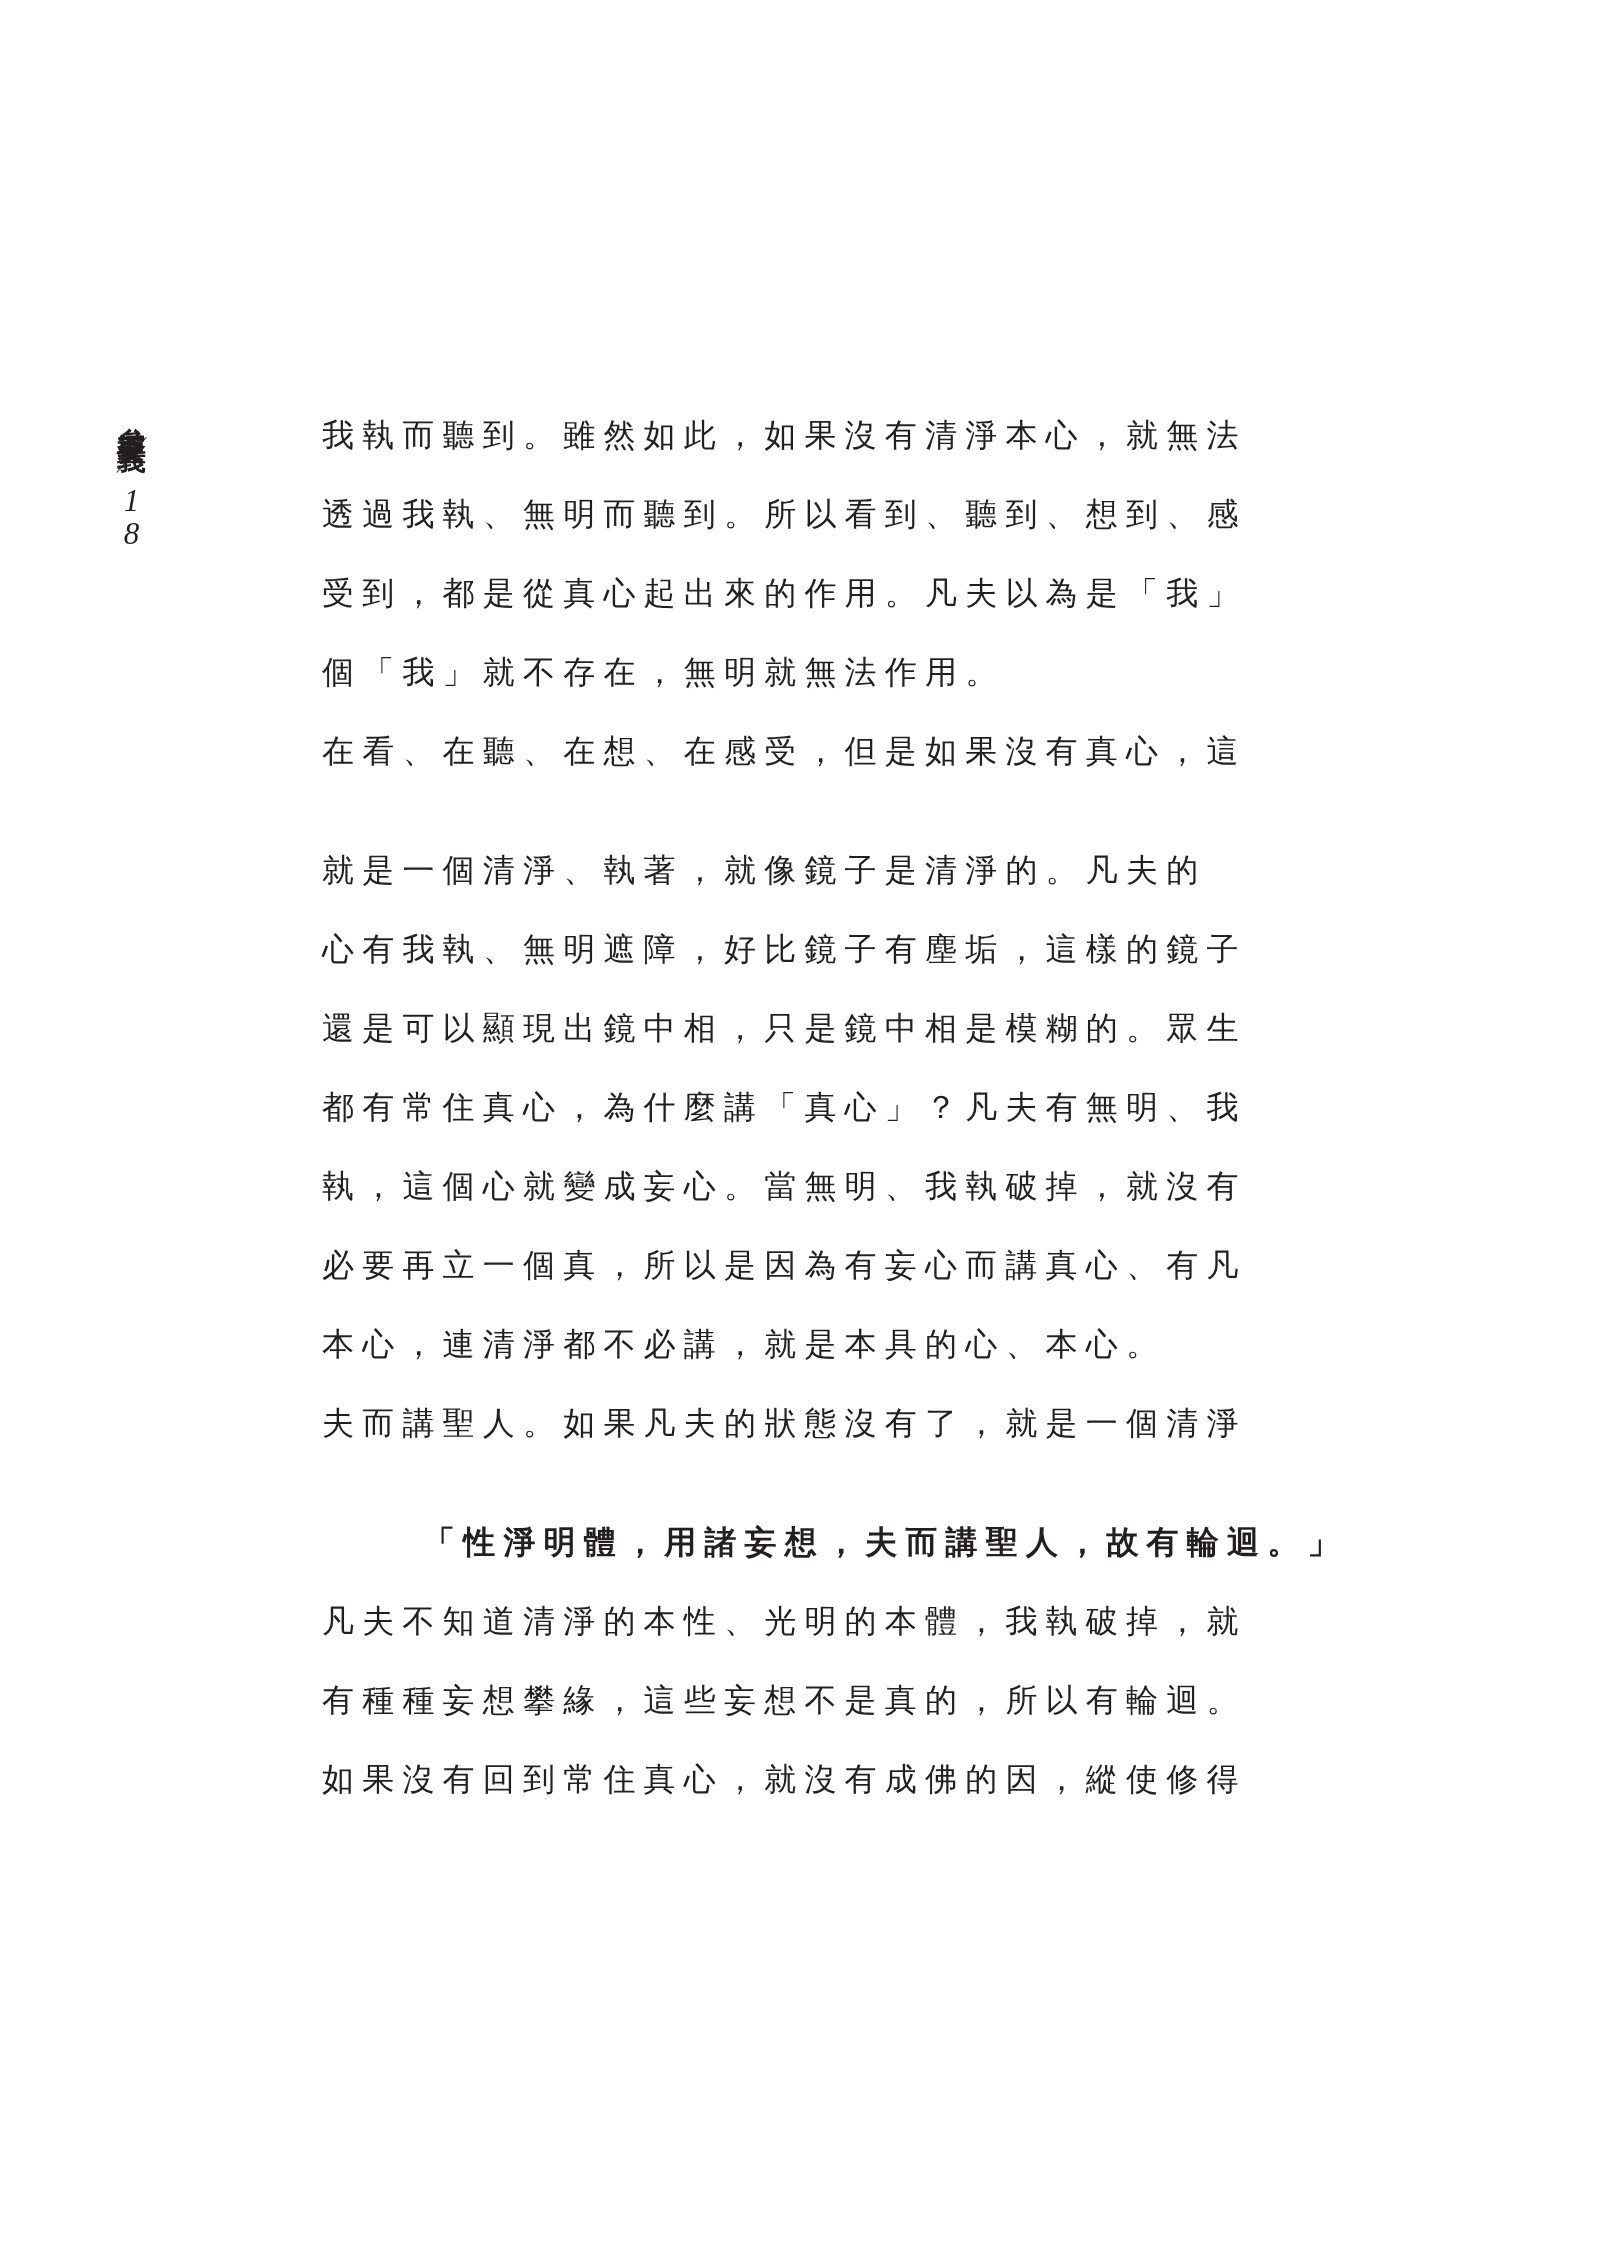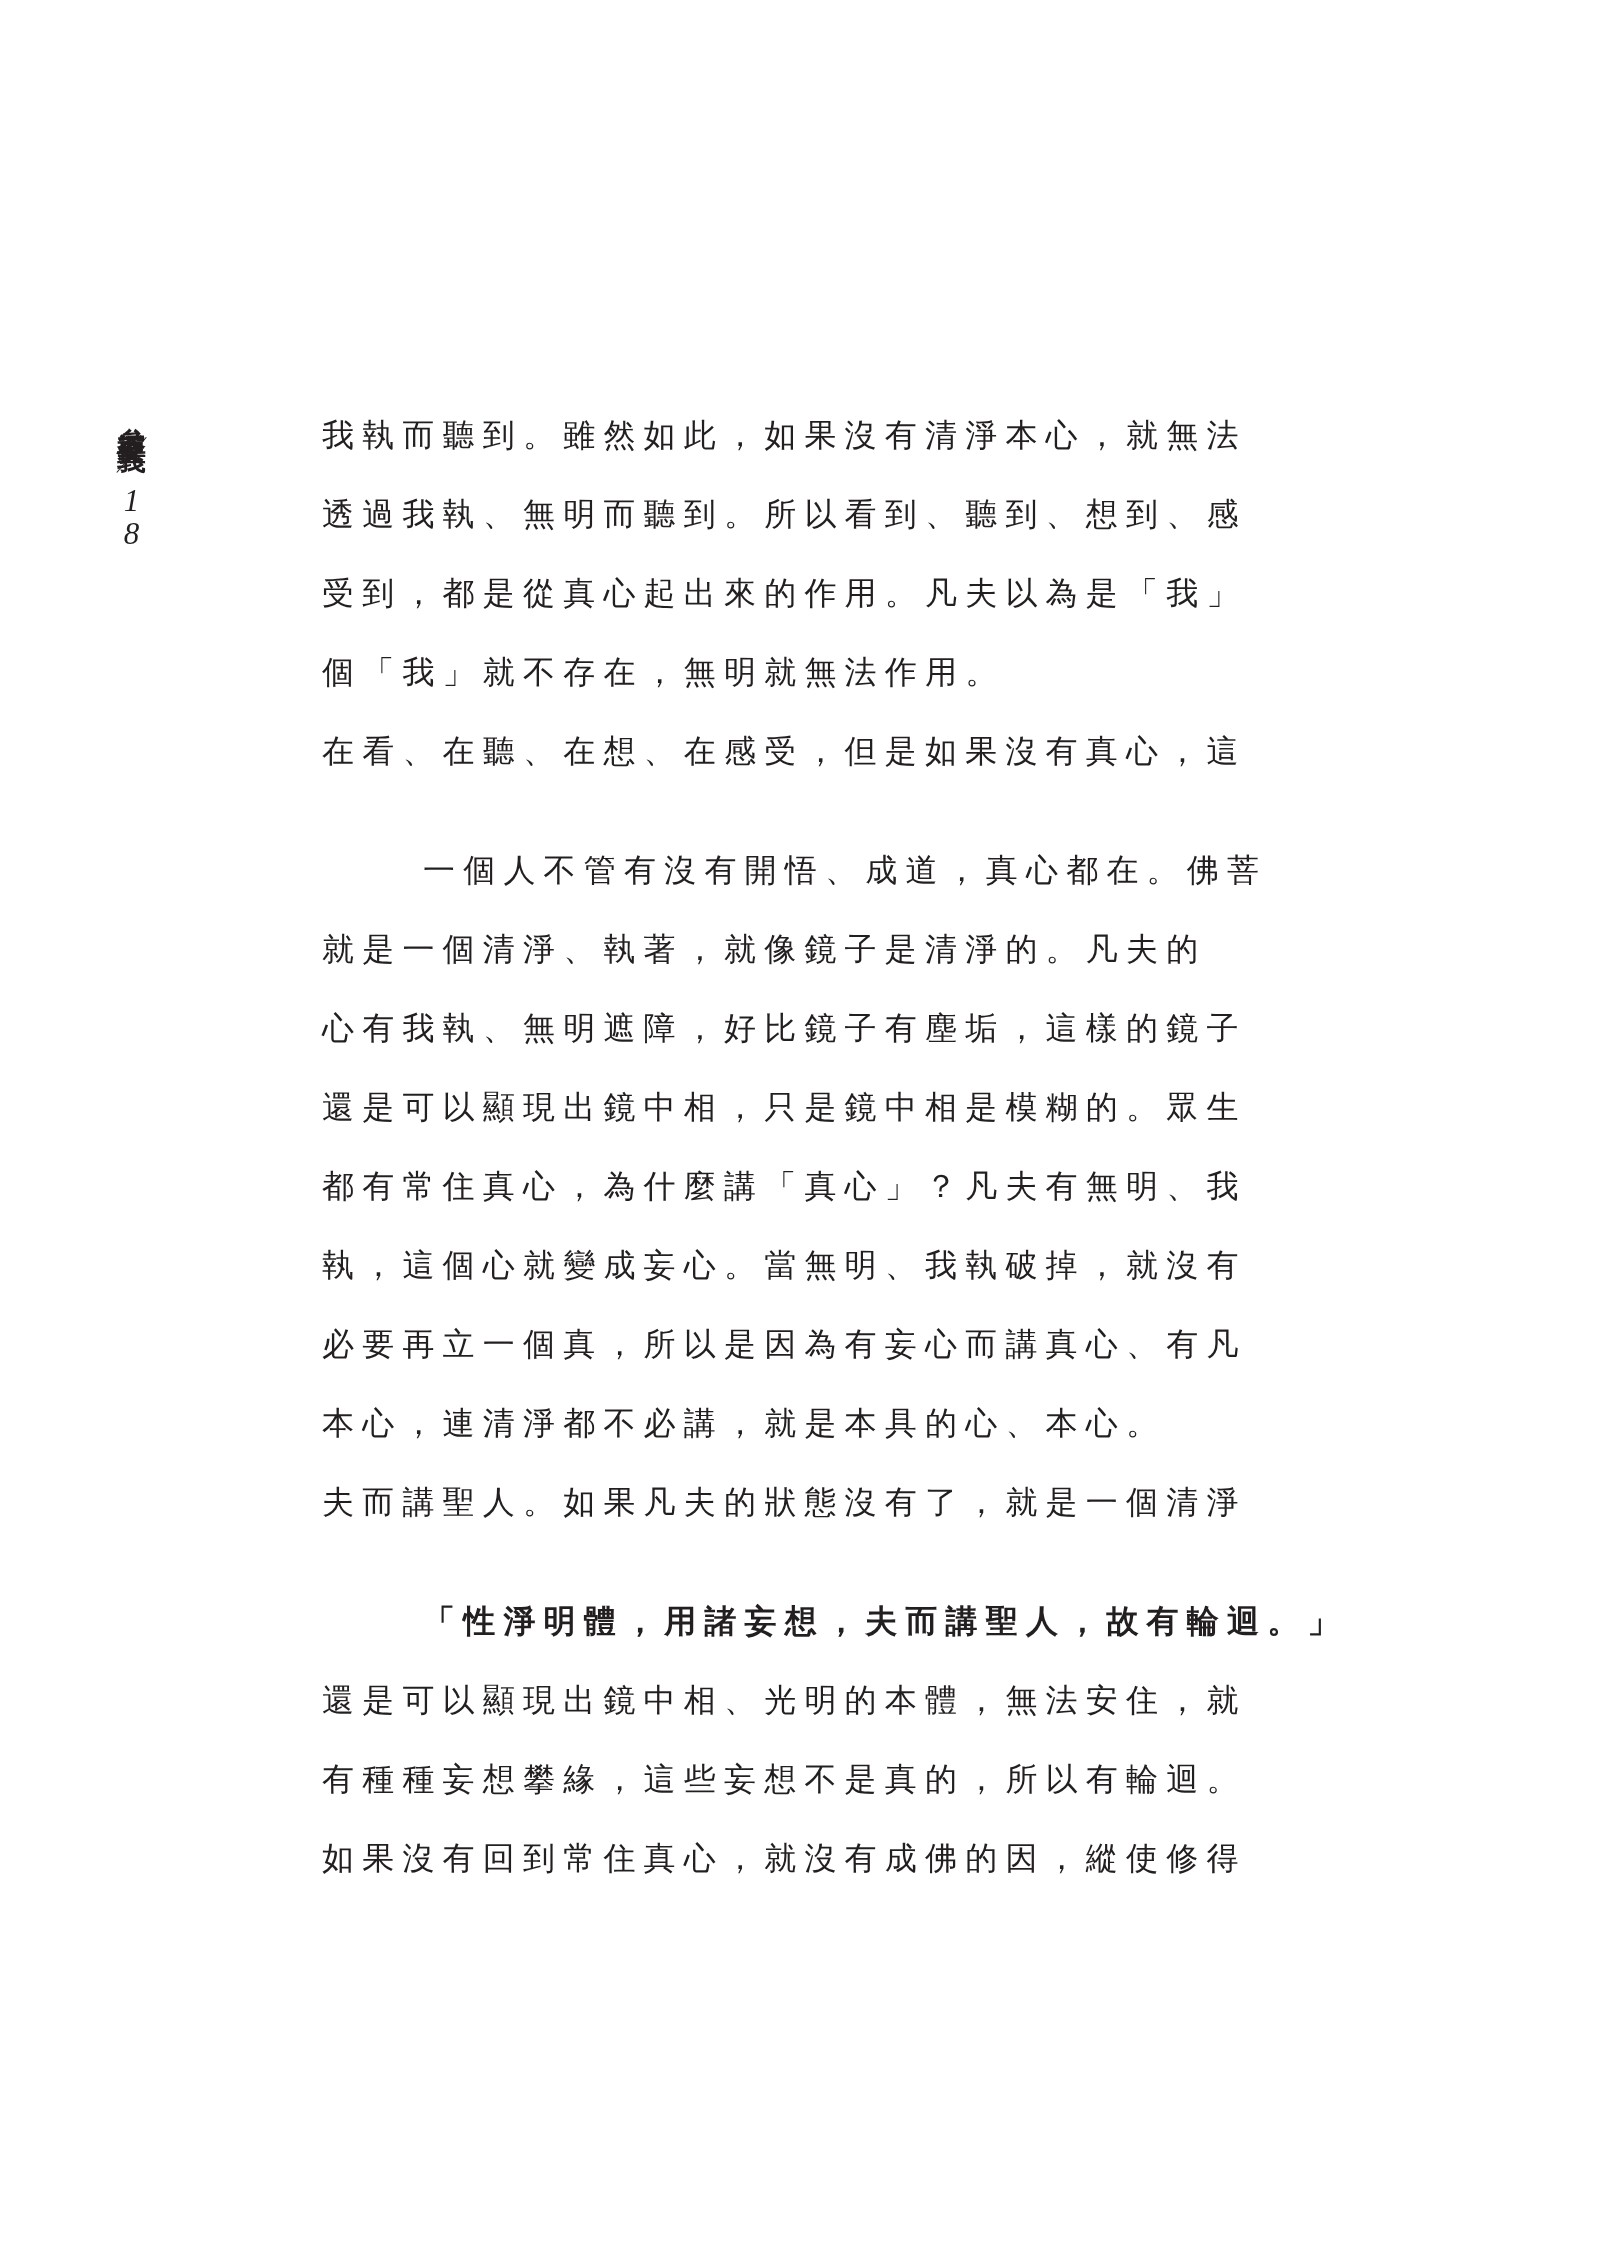--- a/index.html
+++ b/index.html
@@ -105,32 +105,31 @@
 
   <p class="paragraph">
     <span class="line">我執而聽到。雖然如此，如果沒有清淨本心，就無法</span>
     <span class="line">透過我執、無明而聽到。所以看到、聽到、想到、感</span>
     <span class="line">受到，都是從真心起出來的作用。凡夫以為是「我」</span>
     <span class="line">個「我」就不存在，無明就無法作用。</span>
     <span class="line">在看、在聽、在想、在感受，但是如果沒有真心，這</span>
   </p>
 
   <p class="paragraph">
-    <span class="line indent">一個人不管有沒有開悟、成道，真心都在。佛菩</span>
     <span class="line">就是一個清淨、執著，就像鏡子是清淨的。凡夫的</span>
     <span class="line">心有我執、無明遮障，好比鏡子有塵垢，這樣的鏡子</span>
     <span class="line">還是可以顯現出鏡中相，只是鏡中相是模糊的。眾生</span>
     <span class="line">都有常住真心，為什麼講「真心」？凡夫有無明、我</span>
     <span class="line">執，這個心就變成妄心。當無明、我執破掉，就沒有</span>
     <span class="line">必要再立一個真，所以是因為有妄心而講真心、有凡</span>
     <span class="line">本心，連清淨都不必講，就是本具的心、本心。</span>
     <span class="line">夫而講聖人。如果凡夫的狀態沒有了，就是一個清淨</span>
   </p>
 
   <p class="paragraph">
     <span class="line indent quote-line">「性淨明體，用諸妄想，夫而講聖人，故有輪迴。」</span>
-    <span class="line">還是可以顯現出鏡中相、光明的本體，無法安住，就</span>
+    <span class="line">凡夫不知道清淨的本性、光明的本體，我執破掉，就</span>
     <span class="line">有種種妄想攀緣，這些妄想不是真的，所以有輪迴。</span>
     <span class="line">如果沒有回到常住真心，就沒有成佛的因，縱使修得</span>
   </p>
 
 </div>
 
 
 </body></html>

